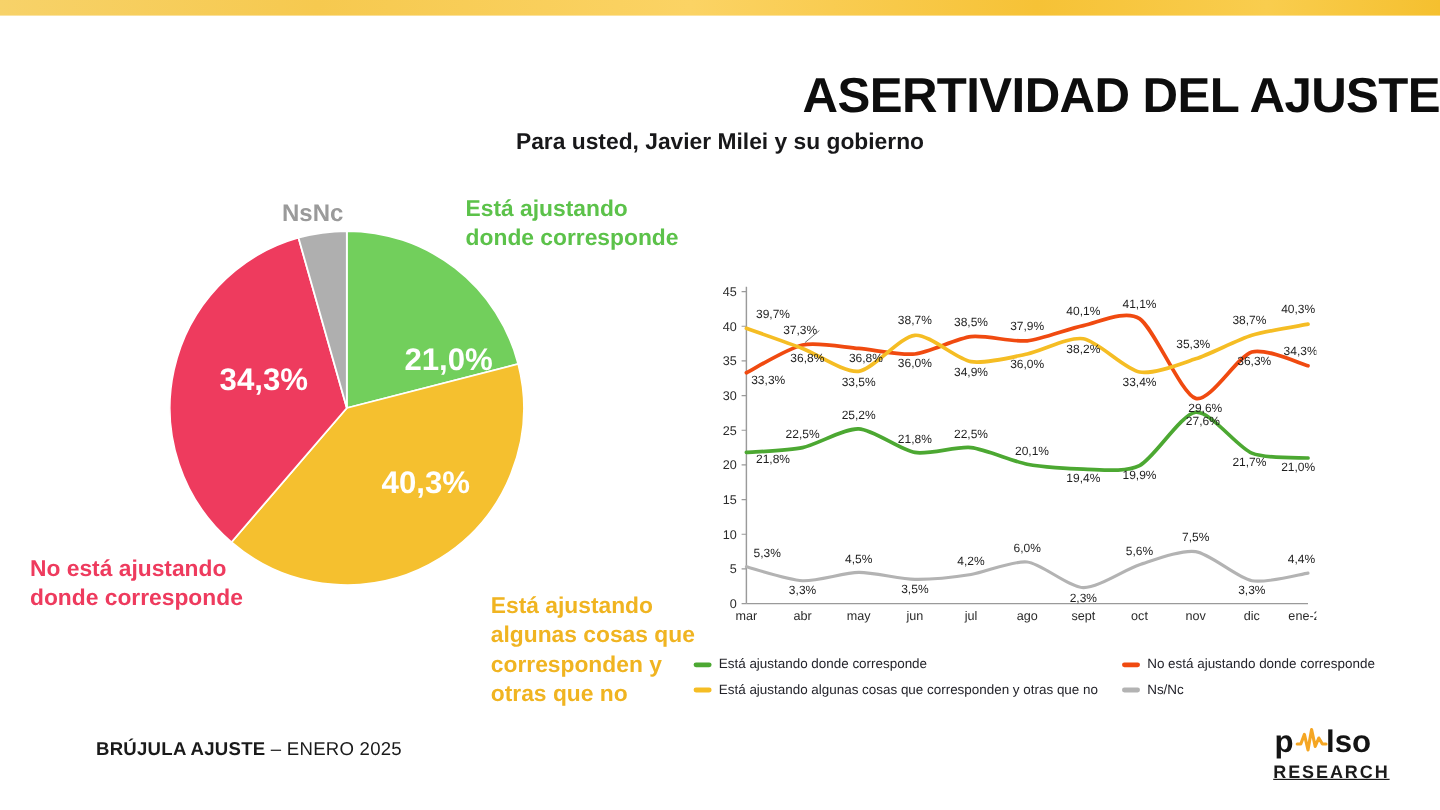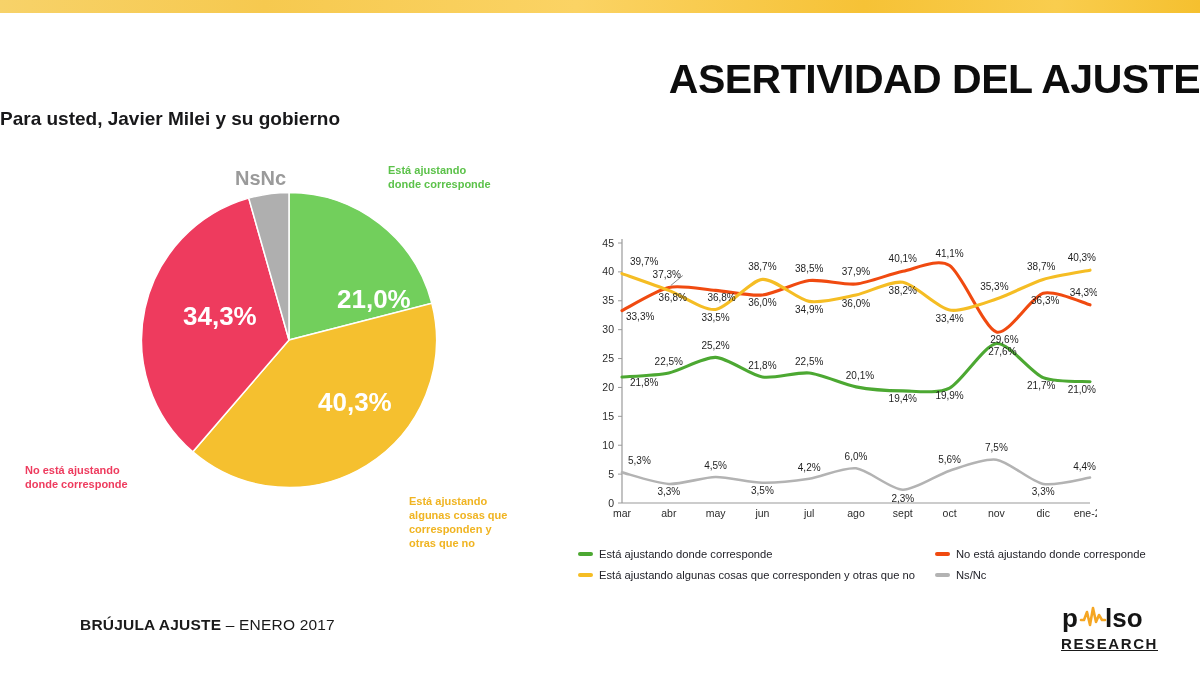--- a/index.html
+++ b/index.html
@@ -22,37 +22,38 @@
   }
   
   #title {
     position: absolute; top: 56px; left: 0; width: 1200px;
     text-align: right;
     font-size: 41px; font-weight: bold; letter-spacing: -0.5px;
     color: #0d0d0d;
   }
   #subtitle {
     position: absolute; top: 108px; left: 0; width: 1200px;
+    text-align: center;
     font-size: 19px; font-weight: bold;
     color: #18181a;
   }
   
   #pie-wrap {
     position: absolute; left: 141px; top: 192px;
     width: 296px; height: 296px;
   }
   #pie-svg { display: block; }
   .pie-inner-label {
     position: absolute;
     font-size: 26px; font-weight: bold; color: #ffffff;
     white-space: nowrap;
   }
   .pie-outer-label {
     position: absolute;
-    font-size: 11px; font-weight: bold; line-height: 1.28;
+    font-size: 19px; font-weight: bold; line-height: 1.28;
     white-space: nowrap;
   }
   
   #linechart {
     position: absolute; left: 592px; top: 232px;
     width: 505px; height: 290px;
   }
   #legend {
     position: absolute; left: 578px; top: 548px;
     width: 600px; height: 44px;
@@ -237,21 +238,21 @@
     </div>
     <div class="legend-row" style="left:357px; top:21px;">
       <div class="legend-item">
         <span class="legend-swatch" style="background:#B3B3B3;"></span>
         <span>Ns/Nc</span>
       </div>
     </div>
   </div>
 
   <div id="footer-text">
-    <span class="bold">BRÚJULA AJUSTE</span><span> – </span><span>ENERO 2017</span>
+    <span class="bold">BRÚJULA AJUSTE</span><span> – </span><span>ENERO 2025</span>
   </div>
 
   <div id="logo">
     <svg width="96" height="30" viewBox="0 0 96 30">
       <text x="0" y="23" font-family="Liberation Sans, sans-serif" font-size="26" font-weight="bold" fill="#141414">p</text>
       <polyline points="19,16 22,16 25,8 28,21 31,4 34,18 37,11 40,16 43,16" fill="none" stroke="#F5A623" stroke-width="2.6" stroke-linejoin="round" stroke-linecap="round"></polyline>
       <text x="43" y="23" font-family="Liberation Sans, sans-serif" font-size="26" font-weight="bold" fill="#141414">lso</text>
     </svg>
     <div id="logo-research">RESEARCH</div>
   </div>

